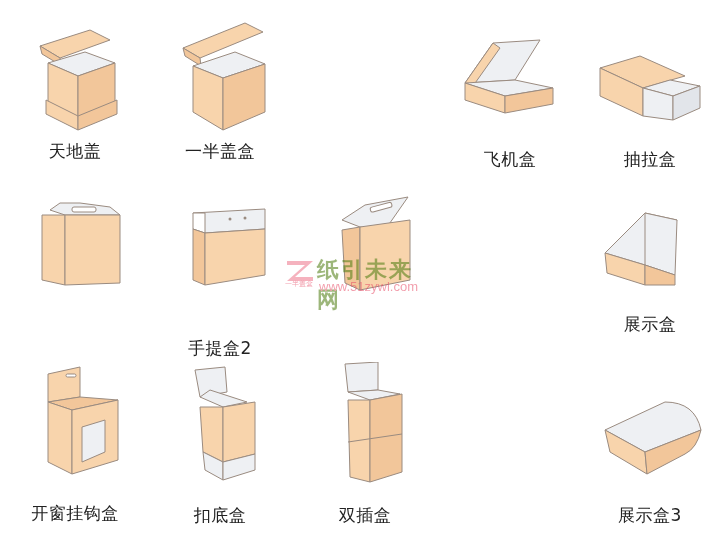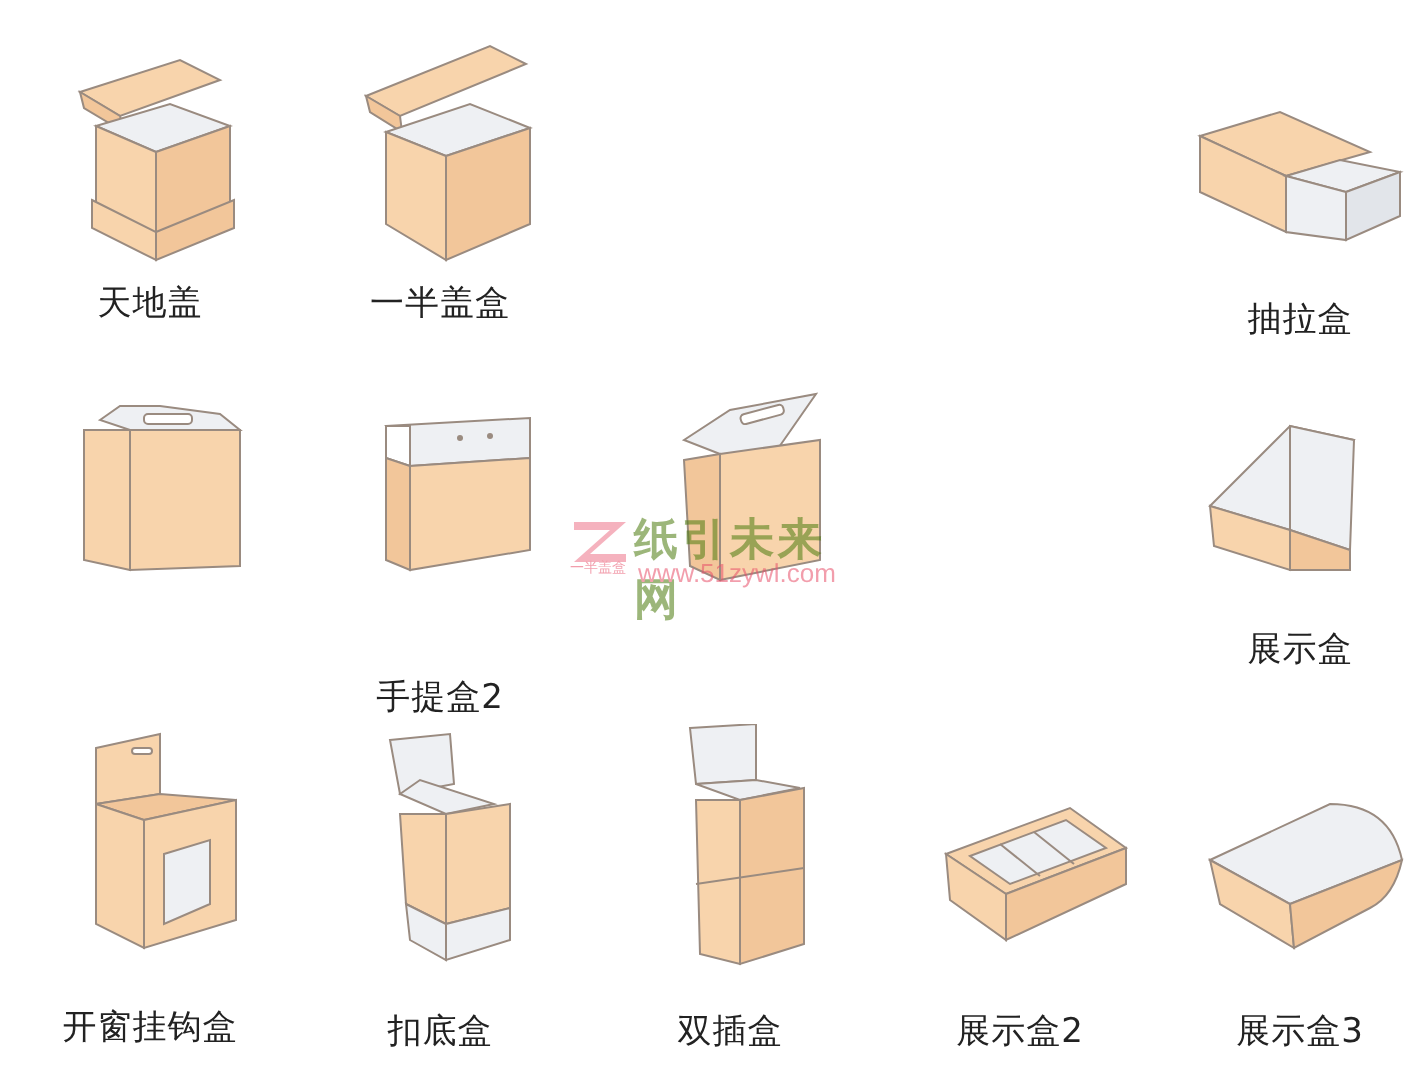--- a/index.html
+++ b/index.html
@@ -39,20 +39,30 @@
       <polygon points="28,40 90,15 108,24 45,50" fill="#f8d4ac" stroke="#9a8b80"></polygon>
       <polygon points="28,40 45,50 46,58 30,48" fill="#f2c69a" stroke="#9a8b80"></polygon>
       <polygon points="38,58 80,44 110,56 68,70" fill="#eef0f3" stroke="#9a8b80"></polygon>
       <polygon points="38,58 68,70 68,122 38,104" fill="#f8d4ac" stroke="#9a8b80"></polygon>
       <polygon points="68,70 110,56 110,104 68,122" fill="#f2c69a" stroke="#9a8b80"></polygon>
     </svg>
     <div class="label" style="top:132px;">一半盖盒</div>
   </div>
 
 
+  <div class="cell" style="left:445px;top:8px;">
+    <svg viewBox="0 0 130 135">
+      <polygon points="20,75 48,35 95,32 70,72" fill="#eef0f3" stroke="#9a8b80"></polygon>
+      <polygon points="20,75 48,35 55,40 28,78" fill="#f8d4ac" stroke="#9a8b80"></polygon>
+      <polygon points="20,75 70,72 108,80 60,88" fill="#eef0f3" stroke="#9a8b80"></polygon>
+      <polygon points="20,75 60,88 60,105 20,92" fill="#f8d4ac" stroke="#9a8b80"></polygon>
+      <polygon points="60,88 108,80 108,96 60,105" fill="#f2c69a" stroke="#9a8b80"></polygon>
+    </svg>
+    <div class="label" style="top:140px;">飞机盒</div>
+  </div>
 
   <div class="cell" style="left:585px;top:8px;">
     <svg viewBox="0 0 130 135">
       <polygon points="15,60 55,48 100,68 58,80" fill="#f8d4ac" stroke="#9a8b80"></polygon>
       <polygon points="15,60 58,80 58,108 15,88" fill="#f8d4ac" stroke="#9a8b80"></polygon>
       <polygon points="58,80 85,72 115,78 88,88" fill="#eef0f3" stroke="#9a8b80"></polygon>
       <polygon points="58,80 88,88 88,112 58,108" fill="#eef0f3" stroke="#9a8b80"></polygon>
       <polygon points="88,88 115,78 115,100 88,112" fill="#e2e5ea" stroke="#9a8b80"></polygon>
     </svg>
     <div class="label" style="top:140px;">抽拉盒</div>
@@ -127,31 +137,20 @@
       <polygon points="40,8 70,5 72,30 45,35" fill="#eef0f3" stroke="#9a8b80"></polygon>
       <polygon points="45,35 55,28 92,40 68,45" fill="#eef0f3" stroke="#9a8b80"></polygon>
       <polygon points="45,45 68,45 68,100 48,90" fill="#f8d4ac" stroke="#9a8b80"></polygon>
       <polygon points="68,45 100,40 100,92 68,100" fill="#f8d4ac" stroke="#9a8b80"></polygon>
       <polygon points="48,90 68,100 68,118 50,108" fill="#eef0f3" stroke="#9a8b80"></polygon>
       <polygon points="68,100 100,92 100,108 68,118" fill="#eef0f3" stroke="#9a8b80"></polygon>
     </svg>
     <div class="label" style="top:142px;">扣底盒</div>
   </div>
 
-  <div class="cell" style="left:445px;top:362px;">
-    <svg viewBox="0 0 130 135">
-      <polygon points="28,65 90,42 118,62 58,85" fill="#f8d4ac" stroke="#9a8b80"></polygon>
-      <polygon points="40,66 88,48 108,62 60,80" fill="#eef0f3" stroke="#9a8b80"></polygon>
-      <line x1="55" y1="60" x2="75" y2="76" stroke="#9a8b80"></line>
-      <line x1="72" y1="54" x2="92" y2="70" stroke="#9a8b80"></line>
-      <polygon points="28,65 58,85 58,108 30,88" fill="#f8d4ac" stroke="#9a8b80"></polygon>
-      <polygon points="58,85 118,62 118,80 58,108" fill="#f2c69a" stroke="#9a8b80"></polygon>
-    </svg>
-    <div class="label" style="top:142px;">展示盒2</div>
-  </div>
 
   <div class="cell" style="left:585px;top:362px;">
     <svg viewBox="0 0 130 135">
       <path d="M20,68 L80,40 Q110,40 116,68 L60,90 Z" fill="#eef0f3" stroke="#9a8b80"></path>
       <polygon points="20,68 60,90 62,112 25,90" fill="#f8d4ac" stroke="#9a8b80"></polygon>
       <path d="M60,90 L116,68 Q112,86 100,92 L62,112 Z" fill="#f2c69a" stroke="#9a8b80"></path>
     </svg>
     <div class="label" style="top:142px;">展示盒3</div>
   </div>
 

